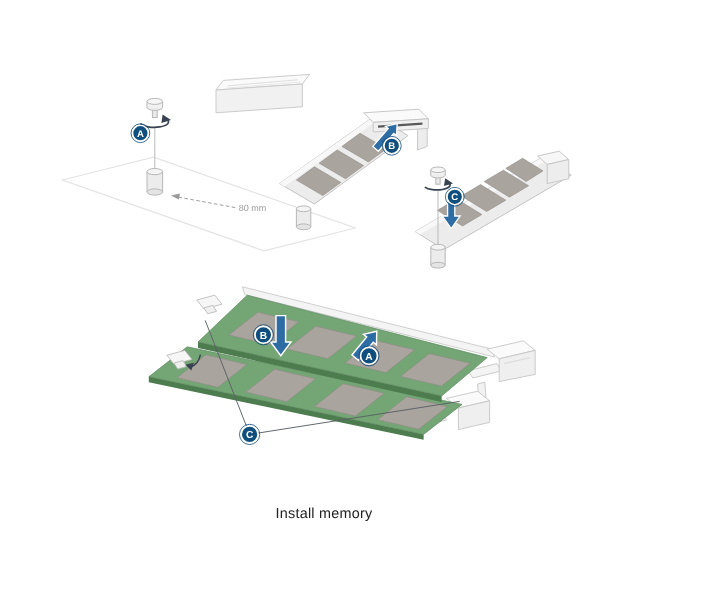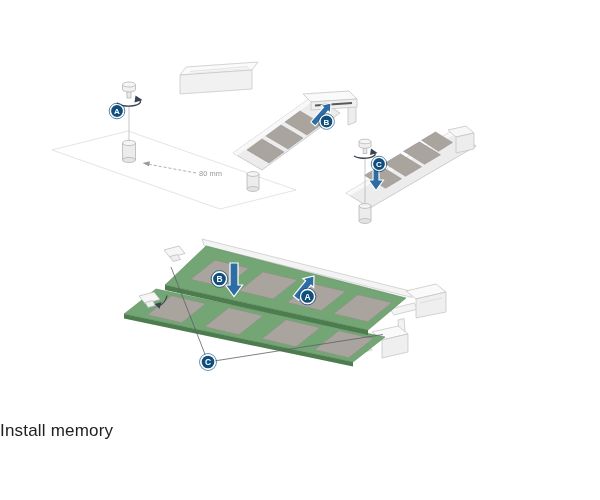--- a/index.html
+++ b/index.html
@@ -1,20 +1,20 @@
 <!DOCTYPE html>
 <html><head>
 <meta charset="utf-8">
 <style>
   html,body{margin:0;padding:0;background:#ffffff;}
   .canvas{position:relative;width:600px;height:500px;background:#ffffff;overflow:hidden;
           font-family:"Liberation Sans",sans-serif;}
   .canvas svg{position:absolute;left:0;top:0;}
-  .caption{position:absolute;top:421px;left:0;width:540px;
-           font-size:17px;color:#212121;letter-spacing:0.2px;}
+  .caption{position:absolute;top:421px;left:0;width:540px;text-align:center;
+           font-size:12px;color:#212121;letter-spacing:0.2px;}
   svg text.badge-letter{font-family:"Liberation Sans",sans-serif;font-weight:bold;fill:#ffffff;}
   svg text.dim-label{font-family:"Liberation Sans",sans-serif;fill:#9a9a9a;}
 </style>
 </head>
 <body>
 
 <div class="canvas">
 <svg width="600" height="500" viewBox="0 0 600 500">
 
   <polygon points="52,150 128,131 296,190 220,209" fill="none" stroke="#e4e4e4" stroke-width="1"></polygon>

